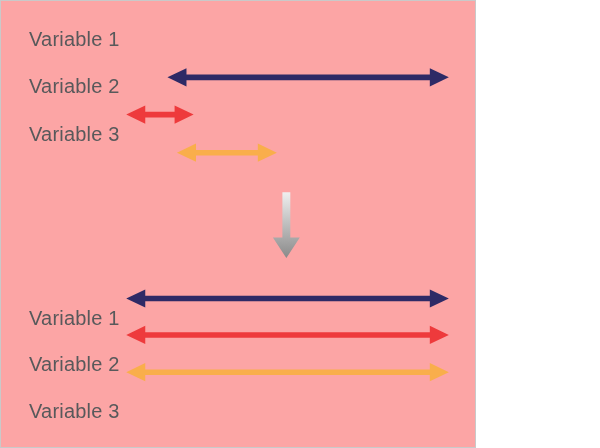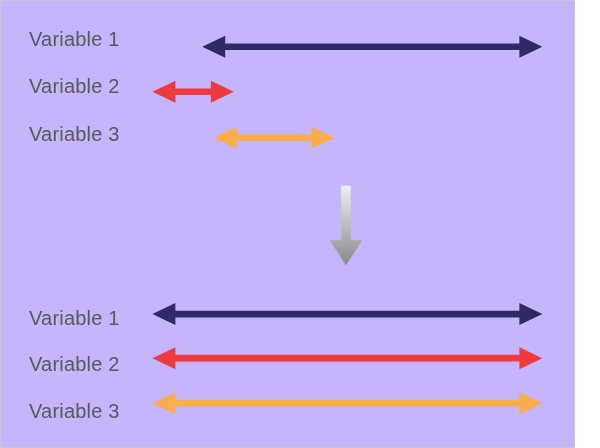--- a/index.html
+++ b/index.html
@@ -3,25 +3,25 @@
 <meta charset="utf-8">
 <style>
   html, body {
     margin: 0;
     padding: 0;
     background: #ffffff;
     font-family: "Liberation Sans", sans-serif;
   }
   .frame {
     position: relative;
-    width: 575px;
+    width: 476px;
     height: 448px;
     box-sizing: border-box;
     border: 1px solid #c9c9c9;
-    background: #c4b5fd;
+    background: #fca5a5;
     overflow: hidden;
   }
   #arrow-layer {
     position: absolute;
     inset: 0;
     width: 100%;
     height: 100%;
     display: block;
   }
   .var-label {

